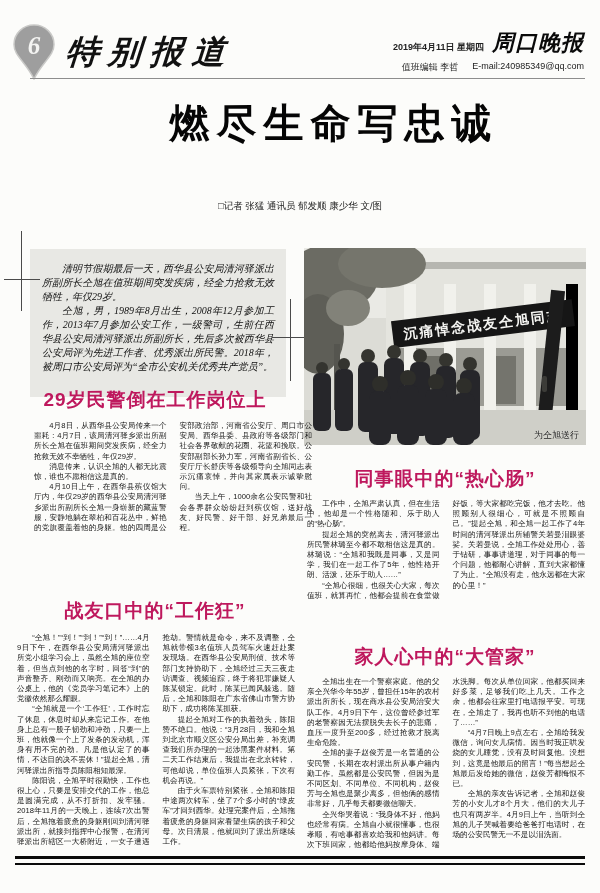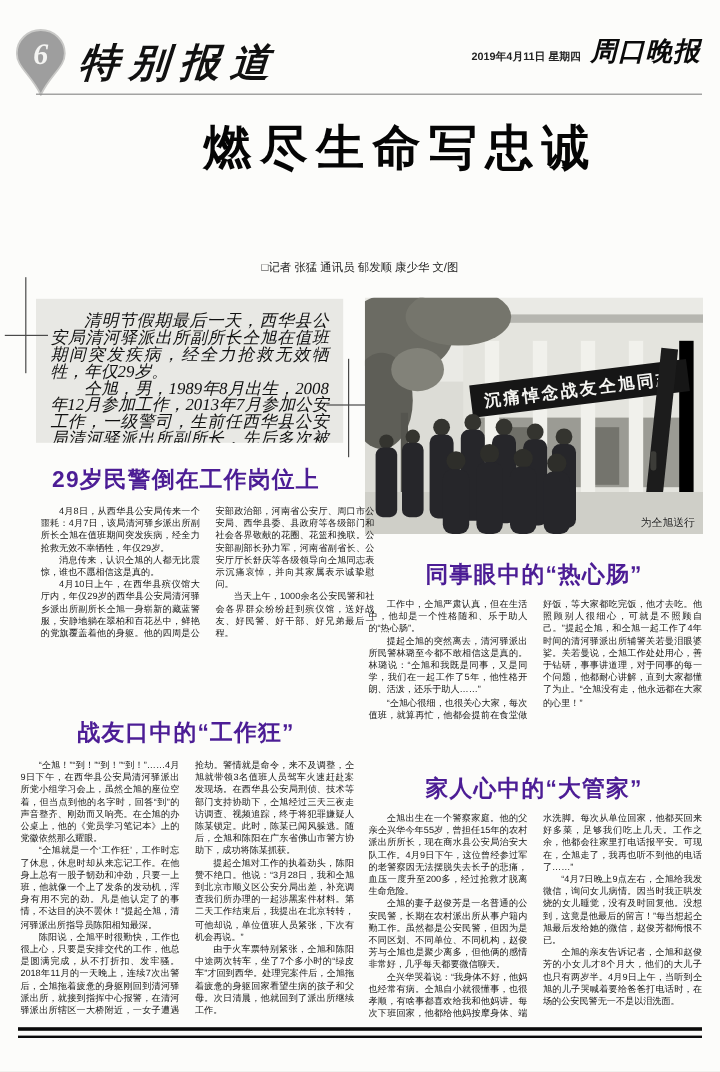--- a/index.html
+++ b/index.html
@@ -17,36 +17,36 @@
       font-style:italic;letter-spacing:1px;color:#0a0a0a;}
   .hdr-line2{margin-top:3px;font-size:9px;color:#222;display:flex;justify-content:flex-end;gap:14px;}
   .hdr-rule{position:absolute;left:30px;right:15px;top:78px;height:1px;background:#8d8d8d;}
 
   
   .main-title{position:absolute;left:0;top:96px;width:100%;text-align:center;
       font-family:"Liberation Serif","DejaVu Serif",serif;font-weight:900;font-size:40px;
       letter-spacing:7px;color:#050505;padding-left:34px;}
   .sub-title{position:absolute;left:0;top:160px;width:100%;text-align:center;
       font-weight:900;font-size:20px;letter-spacing:1px;color:#0a0a0a;}
-  .byline{position:absolute;left:0;top:217px;width:100%;text-align:center;font-size:9.5px;color:#222;}
-
-  
-  .intro-box{position:absolute;left:30px;top:249px;width:256px;height:120px;background:#e8e8e4;
+  .byline{position:absolute;left:0;top:200px;width:100%;text-align:center;font-size:9.5px;color:#222;}
+
+  
+  .intro-box{position:absolute;left:30px;top:249px;width:256px;height:148px;background:#e8e8e4;
       box-sizing:border-box;padding:13px 12px 0 12px;font-family:"Liberation Serif","DejaVu Serif",serif;
-      font-style:italic;font-size:14px;line-height:14px;color:#101010;overflow:hidden;text-align:justify;}
+      font-style:italic;font-size:10px;line-height:14px;color:#101010;overflow:hidden;text-align:justify;}
   .intro-box p{margin:0;text-indent:2em;}
   .mark{position:absolute;background:#4a4a4a;}
   .mk-v1{left:21px;top:231px;width:1px;height:80px;}
   .mk-h1{left:4px;top:279px;width:36px;height:1px;}
   .mk-v2{left:290px;top:299px;width:1px;height:82px;}
   .mk-h2{left:272px;top:337px;width:37px;height:1px;}
 
   
   .shead{position:absolute;width:280px;text-align:center;font-size:19px;font-weight:700;
-      letter-spacing:1px;color:#4c1d95;}
+      letter-spacing:1px;color:#be185d;}
   .sh1{left:15px;top:387px;}
   .sh2{left:15px;top:598px;}
   .sh3{left:305px;top:466px;}
   .sh4{left:305px;top:644px;}
   .sbody{position:absolute;width:278px;column-count:2;column-gap:13px;overflow:hidden;
       font-size:7.6px;line-height:10.2px;text-align:justify;color:#161616;}
   .sbody p{margin:0;text-indent:2em;}
   .sb1{left:34px;top:421px;height:164px;}
   .sb2{left:17px;top:633px;height:218px;}
   .sb3{left:307px;top:499px;height:142px;}
@@ -70,20 +70,24 @@
     <svg width="42" height="56" viewBox="0 0 42 56">
       <path d="M21 1 C32 1 41 9.5 41 20.5 C41 32 29.5 37.5 21 55 C12.5 37.5 1 32 1 20.5 C1 9.5 10 1 21 1 Z" fill="#9e9e9e" stroke="#c9c9c7" stroke-width="1.5"></path>
       <text x="21" y="29.5" font-size="25" font-style="italic" font-weight="bold" font-family="Liberation Serif, serif" fill="#f4f4f2" text-anchor="middle">6</text>
     </svg>
   </div>
   <div class="sec-banner">特别报道</div>
   <div class="hdr-right">
     <div class="hdr-line1">
       <span class="hdr-date">2019年4月11日 星期四</span>
       <span class="masthead">周口晚报</span>
+    </div>
+    <div class="hdr-line2">
+      <span>值班编辑 李哲</span>
+      <span>E-mail:240985349@qq.com</span>
     </div>
   </div>
   <div class="hdr-rule"></div>
 
   <div class="main-title">燃尽生命写忠诚</div>
   <div class="byline">□记者 张猛 通讯员 郁发顺 康少华 文/图</div>
 
   <div class="intro-box">
       <p>清明节假期最后一天，西华县公安局清河驿派出所副所长仝旭在值班期间突发疾病，经全力抢救无效牺牲，年仅29岁。</p>
       <p>仝旭，男，1989年8月出生，2008年12月参加工作，2013年7月参加公安工作，一级警司，生前任西华县公安局清河驿派出所副所长，先后多次被西华县公安局评为先进工作者、优秀派出所民警。2018年，被周口市公安局评为“全市公安机关优秀共产党员”。</p>

